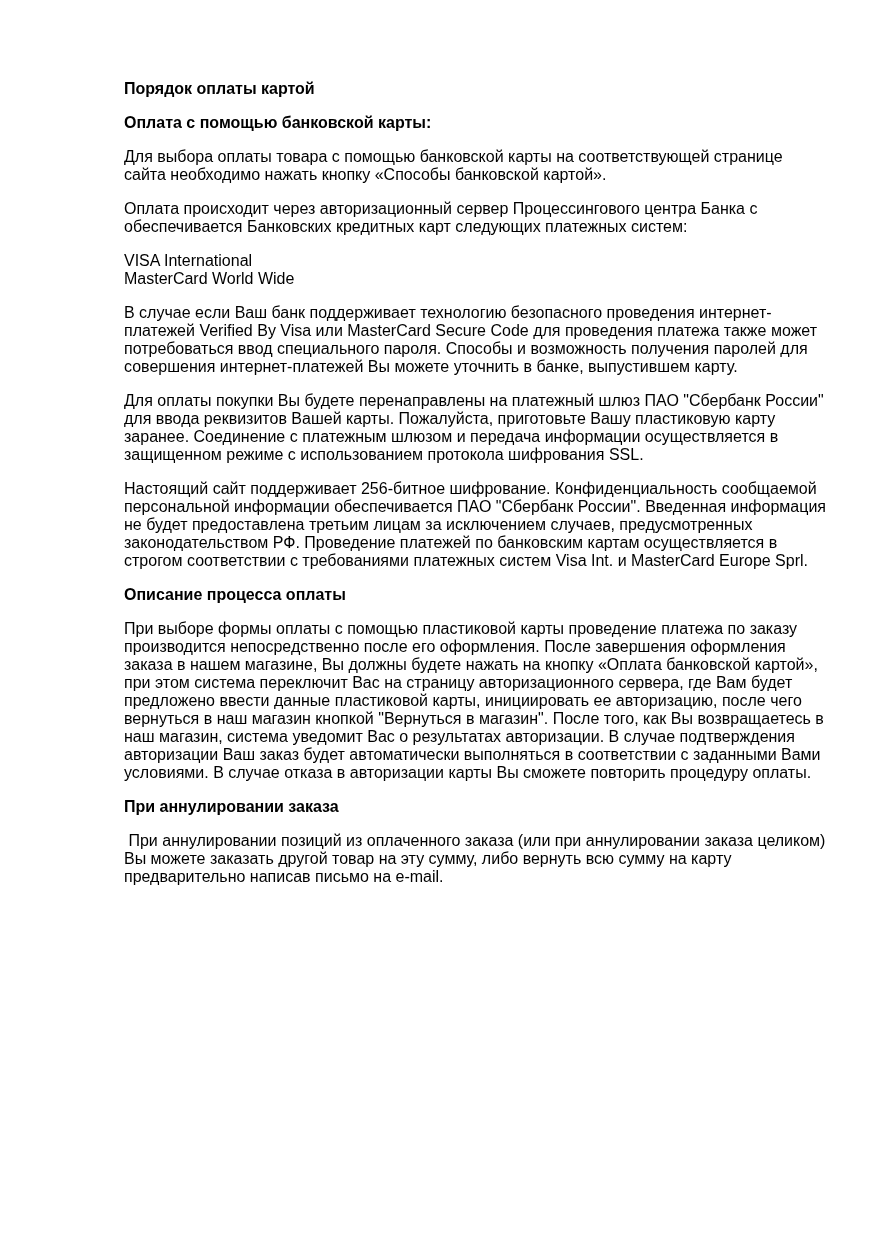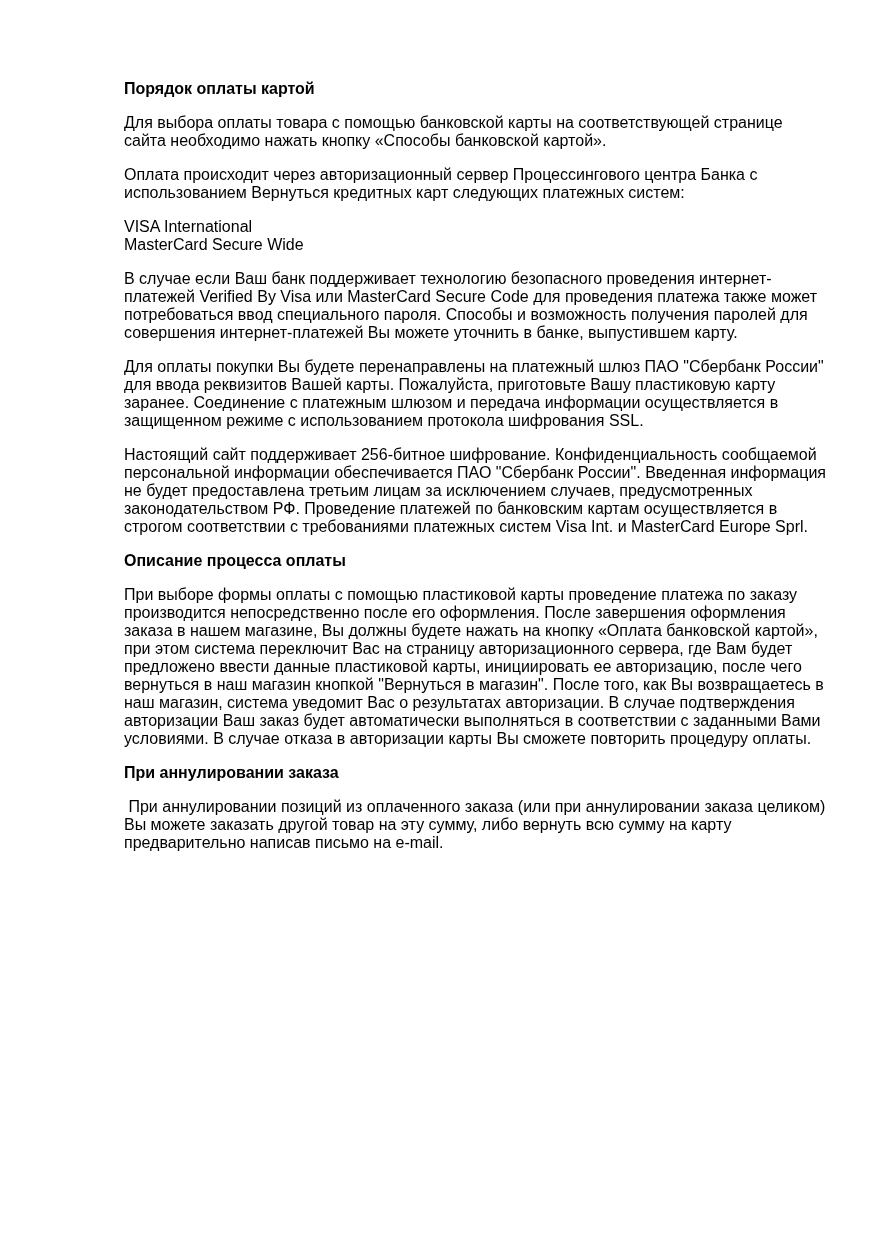--- a/index.html
+++ b/index.html
@@ -38,24 +38,25 @@
   .doc p.heading {
     font-weight: bold;
   }
 </style>
 </head>
 <body>
 
 <main class="page">
   <article class="doc" id="doc">
       <p class="heading">Порядок оплаты картой</p>
+      <p class="heading">Оплата с помощью банковской карты:</p>
       <p class="para">Для выбора оплаты товара с помощью банковской карты на соответствующей странице сайта необходимо нажать кнопку «Способы банковской картой».</p>
-      <p class="para">Оплата происходит через авторизационный сервер Процессингового центра Банка с использованием Вернуться кредитных карт следующих платежных систем:</p>
+      <p class="para">Оплата происходит через авторизационный сервер Процессингового центра Банка с обеспечивается Банковских кредитных карт следующих платежных систем:</p>
       <p class="para">VISA International
-MasterCard Secure Wide</p>
+MasterCard World Wide</p>
       <p class="para">В случае если Ваш банк поддерживает технологию безопасного проведения интернет-платежей Verified By Visa или MasterCard Secure Code для проведения платежа также может потребоваться ввод специального пароля. Способы и возможность получения паролей для совершения интернет-платежей Вы можете уточнить в банке, выпустившем карту.</p>
       <p class="para">Для оплаты покупки Вы будете перенаправлены на платежный шлюз ПАО "Сбербанк России" для ввода реквизитов Вашей карты. Пожалуйста, приготовьте Вашу пластиковую карту заранее. Соединение с платежным шлюзом и передача информации осуществляется в защищенном режиме с использованием протокола шифрования SSL.</p>
       <p class="para">Настоящий сайт поддерживает 256-битное шифрование. Конфиденциальность сообщаемой персональной информации обеспечивается ПАО "Сбербанк России". Введенная информация не будет предоставлена третьим лицам за исключением случаев, предусмотренных законодательством РФ. Проведение платежей по банковским картам осуществляется в строгом соответствии с требованиями платежных систем Visa Int. и MasterCard Europe Sprl.</p>
       <p class="heading">Описание процесса оплаты</p>
       <p class="para">При выборе формы оплаты с помощью пластиковой карты проведение платежа по заказу производится непосредственно после его оформления. После завершения оформления заказа в нашем магазине, Вы должны будете нажать на кнопку «Оплата банковской картой», при этом система переключит Вас на страницу авторизационного сервера, где Вам будет предложено ввести данные пластиковой карты, инициировать ее авторизацию, после чего вернуться в наш магазин кнопкой "Вернуться в магазин". После того, как Вы возвращаетесь в наш магазин, система уведомит Вас о результатах авторизации. В случае подтверждения авторизации Ваш заказ будет автоматически выполняться в соответствии с заданными Вами условиями. В случае отказа в авторизации карты Вы сможете повторить процедуру оплаты.</p>
       <p class="heading">При аннулировании заказа</p>
       <p class="para"> При аннулировании позиций из оплаченного заказа (или при аннулировании заказа целиком) Вы можете заказать другой товар на эту сумму, либо вернуть всю сумму на карту предварительно написав письмо на e-mail.</p>
     </article>
 </main>
 

